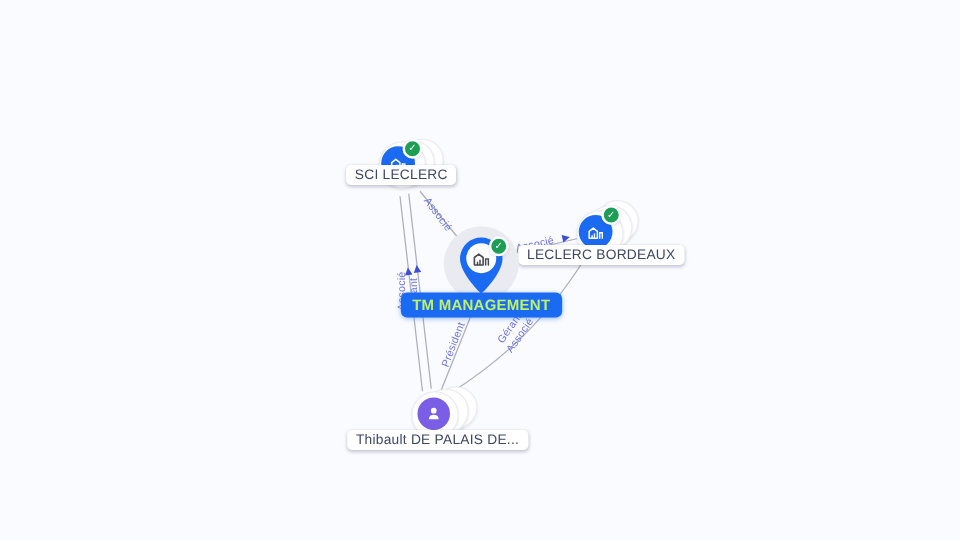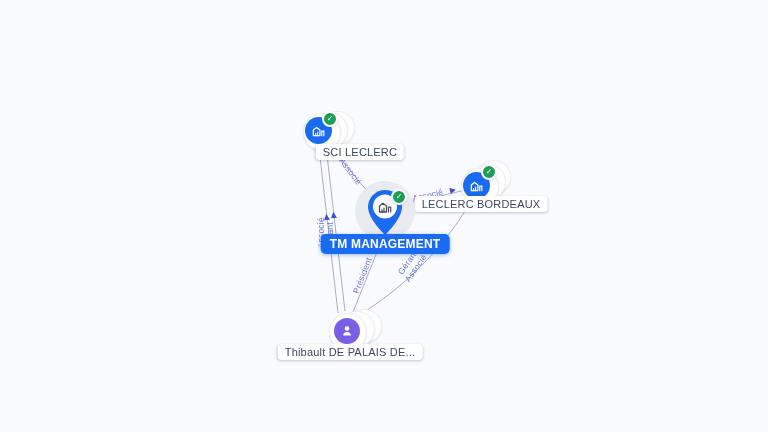--- a/index.html
+++ b/index.html
@@ -24,21 +24,21 @@
     font-weight:700;z-index:6;box-shadow:0 1px 2px rgba(40,45,80,.15);
   }
   .halo{position:absolute;width:60px;height:60px;border-radius:50%;background:#eaebf1;}
   .pill{
     position:absolute;z-index:4;transform:translateX(-50%);
     background:#fff;border-radius:4px;padding:2px 7px;
     color:#3e4763;font-size:11px;font-weight:500;letter-spacing:.2px;white-space:nowrap;
     box-shadow:0 1px 3px rgba(50,55,90,.28);
   }
   .pill.selected{
-    z-index:5;background:#1a6bf2;color:#ffffff;font-weight:700;font-size:12px;
+    z-index:5;background:#1a6bf2;color:#bef264;font-weight:700;font-size:12px;
     padding:3px 9px;border-radius:5px;box-shadow:0 1px 4px rgba(26,107,242,.45);
   }
 </style>
 </head>
 <body>
 
 <div id="canvas">
 
   <svg id="edges" width="768" height="432">
     <path d="M372,197 L336,153" stroke="#a9aec0" stroke-width="1" fill="none"></path>
@@ -66,21 +66,21 @@
     <div class="card" style="left:321px;top:111px;width:32px;height:32px;"></div>
     <div class="card" style="left:312px;top:112px;width:34px;height:34px;"></div>
     <div class="card" style="left:303px;top:113px;width:36px;height:36px;"></div>
     <div class="disc" style="left:305px;top:117px;width:27px;height:27px;background:#1a6bf2;">
       <svg width="15" height="15" viewBox="0 0 16 16">
         <path d="M2.5 13.5 v-6 l3.5-2.7 3.5 2.7 v6 z" fill="none" stroke="#fff" stroke-width="1.3" stroke-linejoin="round"></path>
         <path d="M5 13.5 v-2.3 M7 13.5 v-3.8 M11.5 13.5 v-4.8 h2.2 v4.8" fill="none" stroke="#fff" stroke-width="1.2" stroke-linecap="round"></path>
       </svg>
     </div>
     <div class="badge" style="left:322px;top:111px;">✓</div>
-    <div class="pill" style="left:321px;top:144px;margin-left:39px;">SCI LECLERC</div>
+    <div class="pill" style="left:321px;top:132px;">SCI LECLERC</div>
   </div>
 
   <div class="node">
     <div class="card" style="left:477px;top:160px;width:32px;height:32px;"></div>
     <div class="card" style="left:470px;top:164px;width:34px;height:34px;"></div>
     <div class="card" style="left:461px;top:168px;width:36px;height:36px;"></div>
     <div class="disc" style="left:463px;top:172px;width:27px;height:27px;background:#1a6bf2;">
       <svg width="15" height="15" viewBox="0 0 16 16">
         <path d="M2.5 13.5 v-6 l3.5-2.7 3.5 2.7 v6 z" fill="none" stroke="#fff" stroke-width="1.3" stroke-linejoin="round"></path>
         <path d="M5 13.5 v-2.3 M7 13.5 v-3.8 M11.5 13.5 v-4.8 h2.2 v4.8" fill="none" stroke="#fff" stroke-width="1.2" stroke-linecap="round"></path>

